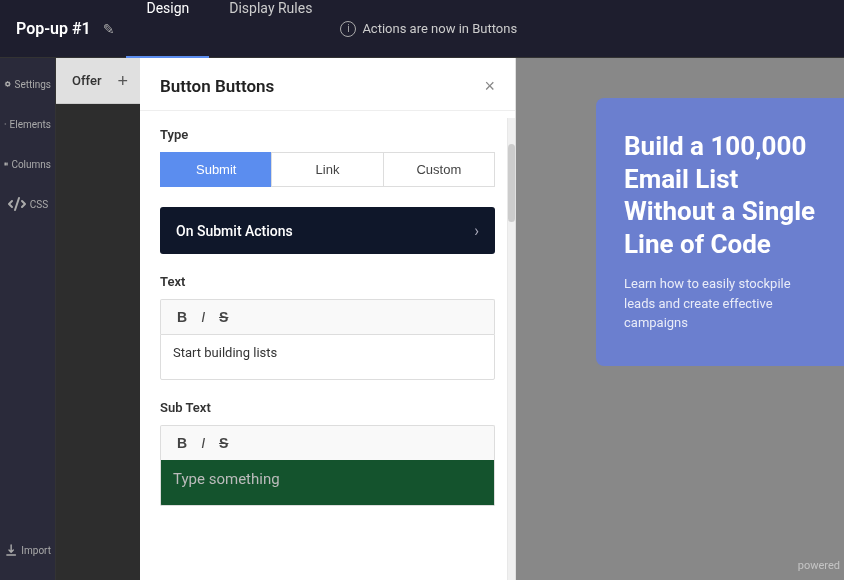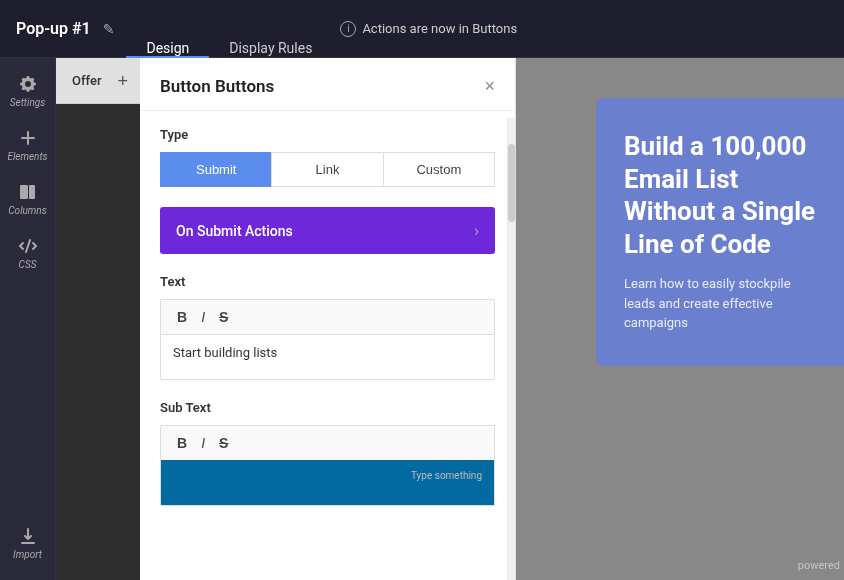--- a/index.html
+++ b/index.html
@@ -28,21 +28,21 @@
       background: none;
       border: none;
       color: #aaa;
       cursor: pointer;
       font-size: 14px;
       padding: 4px;
     }
     .top-tab {
       height: 58px;
       display: flex;
-      align-items: flex-end;
+      align-items: flex-start;
       padding: 0 20px;
       color: #ccc;
       font-size: 14px;
       cursor: pointer;
       border-bottom: 2px solid transparent;
       white-space: nowrap;
     }
     .actions-notice {
       display: flex;
       align-items: center;
@@ -75,30 +75,29 @@
       background: #2a2a3a;
       display: flex;
       flex-direction: column;
       align-items: center;
       padding-top: 8px;
       gap: 4px;
       border-right: 1px solid #333;
     }
     .sidebar-icon-item {
       display: flex;
-      flex-direction: column;
+      flex-direction: row;
       align-items: center;
       padding: 8px 4px;
       cursor: pointer;
       color: #aaa;
       font-size: 10px;
       gap: 3px;
       width: 100%;
       justify-content: center;
-      font-style: italic;
     }
     .sidebar-icon-item svg { width: 20px; height: 20px; }
 
     
     .content-area {
       display: flex;
       flex: 1;
     }
     .offer-tab-row {
       display: flex;
@@ -196,21 +195,21 @@
       color: #fff;
       border-color: #5b8def;
     }
     .type-btn:not(:first-child):not(.active) { border-left: 1px solid #ddd; }
 
     
     .submit-actions-row {
       display: flex;
       align-items: center;
       justify-content: space-between;
-      background: #6d28d9;
+      background: #0f172a;
       color: #fff;
       padding: 14px 16px;
       border-radius: 3px;
       margin-bottom: 20px;
       cursor: pointer;
     }
     .submit-actions-label {
       font-size: 14px;
       font-weight: 500;
     }
@@ -253,25 +252,24 @@
       border-radius: 0 0 2px 2px;
     }
 
     
     .subtext-section { margin-bottom: 16px; }
     .subtext-input {
       border: 1px solid #ddd;
       border-top: none;
       padding: 10px 12px;
       min-height: 46px;
-      background: #0369a1;
-      font-size: 10px;
+      background: #14532d;
+      font-size: 15px;
       color: #aaa;
       border-radius: 0 0 2px 2px;
-      text-align: right;
     }
 
     
     .preview-area {
       flex: 1;
       background: #888;
       position: relative;
       overflow: hidden;
     }
     .preview-card {

